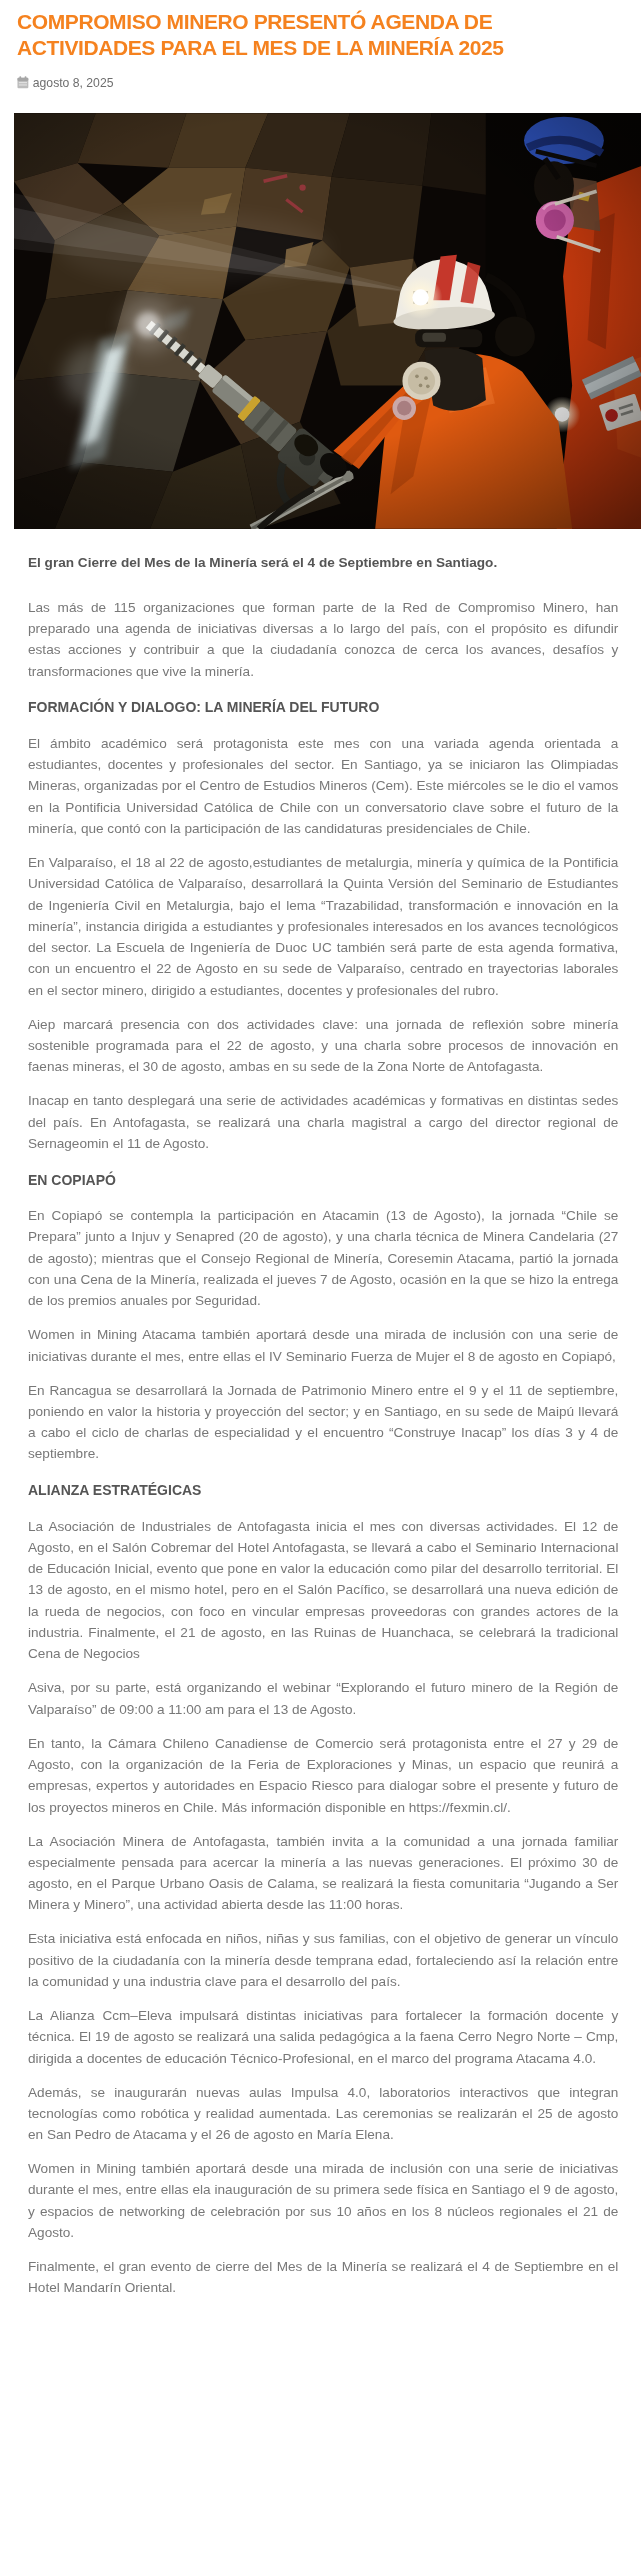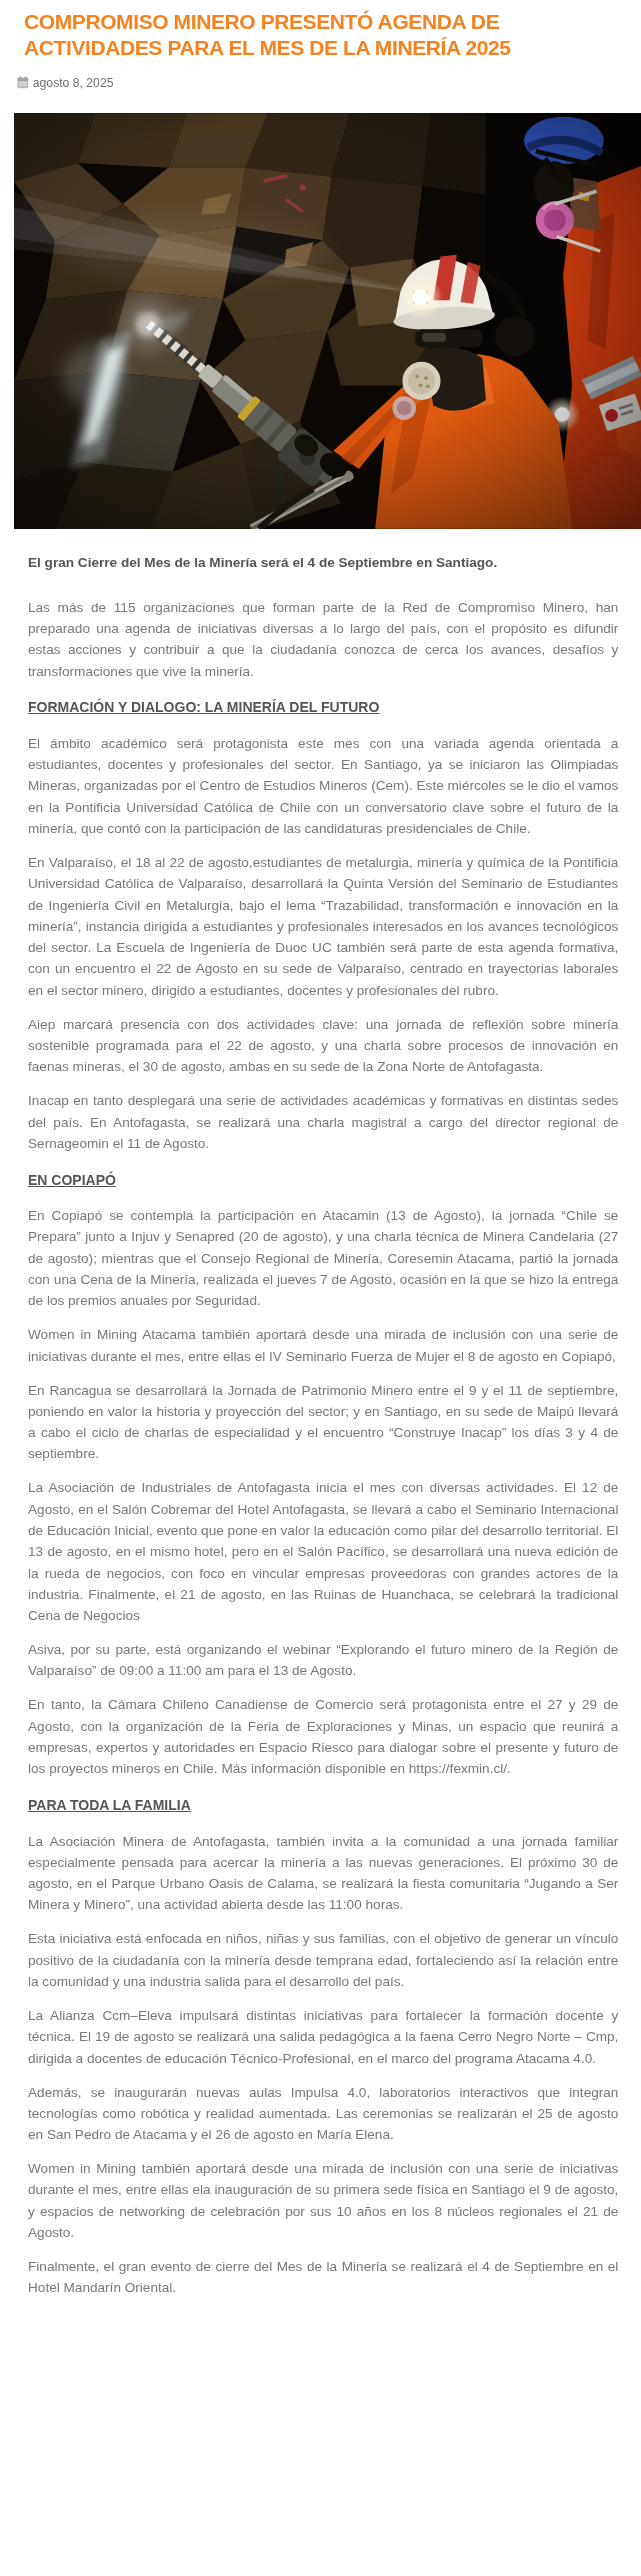--- a/index.html
+++ b/index.html
@@ -25,21 +25,20 @@
     padding:0;
     color:var(--accent);
     font-weight:bold;
   }
   .title-line{
     display:block;
     font-size:21px;
     line-height:26px;
     letter-spacing:-0.4px;
     white-space:nowrap;
-    margin-left:7px;
   }
 
   
   .post-meta{
     display:flex;align-items:center;gap:4px;
     margin:14.5px 0 0 17px;
     color:var(--meta-text);
     font-size:12.2px;
   }
   .post-meta svg{display:block;flex:0 0 auto;}
@@ -68,21 +67,20 @@
     font-size:13.6px;line-height:21.3px;
     color:var(--body-text);
     text-align:justify;
     margin:0 0 12.7px 0;
   }
   .article-body h2.heading{
     font-size:14px;line-height:21px;
     font-weight:bold;
     color:var(--heading-text);
     margin:15.4px 0 14.5px 0;
-    text-decoration:underline;
   }
 </style>
 </head>
 <body>
 
 <div class="page">
 
   <h1 class="post-title">
     <span class="title-line">COMPROMISO MINERO PRESENTÓ AGENDA DE</span>
     <span class="title-line">ACTIVIDADES PARA EL MES DE LA MINERÍA 2025</span>
@@ -278,26 +276,26 @@
       <p class="paragraph">Las más de 115 organizaciones que forman parte de la Red de Compromiso Minero, han preparado una agenda de iniciativas diversas a lo largo del país, con el propósito es difundir estas acciones y contribuir a que la ciudadanía conozca de cerca los avances, desafíos y transformaciones que vive la minería.</p>
       <h2 class="heading">FORMACIÓN Y DIALOGO: LA MINERÍA DEL FUTURO</h2>
       <p class="paragraph">El ámbito académico será protagonista este mes con una variada agenda orientada a estudiantes, docentes y profesionales del sector. En Santiago, ya se iniciaron las Olimpiadas Mineras, organizadas por el Centro de Estudios Mineros (Cem).  Este miércoles se le dio el vamos en la Pontificia Universidad Católica de Chile con un conversatorio clave sobre el futuro de la minería, que contó con la participación de las candidaturas presidenciales de Chile.</p>
       <p class="paragraph">En Valparaíso, el 18 al 22 de agosto,estudiantes de metalurgia, minería y química de la Pontificia Universidad Católica de Valparaíso, desarrollará la Quinta Versión del Seminario de Estudiantes de Ingeniería Civil en Metalurgia, bajo el lema “Trazabilidad, transformación e innovación en la minería”, instancia dirigida a estudiantes y profesionales interesados en los avances tecnológicos del sector. La Escuela de Ingeniería de Duoc UC también será parte de esta agenda formativa, con un encuentro el 22 de Agosto en su sede de Valparaíso, centrado en trayectorias laborales en el sector minero, dirigido a estudiantes, docentes y profesionales del rubro.</p>
       <p class="paragraph">Aiep marcará presencia con dos actividades clave: una jornada de reflexión sobre minería sostenible programada para el 22 de agosto, y una charla sobre procesos de innovación en faenas mineras, el 30 de agosto, ambas en su sede de la Zona Norte de Antofagasta.</p>
       <p class="paragraph">Inacap en tanto desplegará una serie de actividades académicas y formativas en distintas sedes del país. En Antofagasta, se realizará una charla magistral a cargo del director regional de Sernageomin el 11 de Agosto.</p>
       <h2 class="heading">EN COPIAPÓ</h2>
       <p class="paragraph">En Copiapó se contempla la participación en Atacamin (13 de Agosto), la jornada “Chile se Prepara” junto a Injuv y Senapred (20 de agosto), y una charla técnica de Minera Candelaria (27 de agosto); mientras que el Consejo Regional de Minería, Coresemin Atacama, partió la jornada con una Cena de la Minería, realizada el jueves 7 de Agosto, ocasión en la que se hizo la entrega de los premios anuales por Seguridad.</p>
       <p class="paragraph">Women in Mining Atacama también aportará desde una mirada de inclusión con una serie de iniciativas durante el mes, entre ellas el IV Seminario Fuerza de Mujer el 8 de agosto en Copiapó,</p>
       <p class="paragraph">En Rancagua se desarrollará la Jornada de Patrimonio Minero entre el 9 y el 11 de septiembre, poniendo en valor la historia y proyección del sector; y en Santiago, en su sede de Maipú llevará a cabo el ciclo de charlas de especialidad y el encuentro “Construye Inacap” los días 3 y 4 de septiembre.</p>
+      <h2 class="heading">ALIANZA ESTRATÉGICAS</h2>
       <p class="paragraph">La Asociación de Industriales de Antofagasta inicia el mes con diversas actividades. El 12 de Agosto, en el Salón Cobremar del Hotel Antofagasta, se llevará a cabo el Seminario Internacional de Educación Inicial, evento que pone en valor la educación como pilar del desarrollo territorial.  El 13 de agosto, en el mismo hotel, pero en el Salón Pacífico, se desarrollará una nueva edición de la rueda de negocios, con foco en vincular empresas proveedoras con grandes actores de la industria. Finalmente, el 21 de agosto, en las Ruinas de Huanchaca, se celebrará la tradicional Cena de Negocios</p>
       <p class="paragraph">Asiva, por su parte, está organizando el webinar “Explorando el futuro minero de la Región de Valparaíso” de 09:00 a 11:00 am para el 13 de Agosto.</p>
       <p class="paragraph">En tanto, la Cámara Chileno Canadiense de Comercio será protagonista entre el 27 y 29 de Agosto, con la organización de la Feria de Exploraciones y Minas, un espacio que reunirá a empresas, expertos y autoridades en Espacio Riesco para dialogar sobre el presente y futuro de los proyectos mineros en Chile. Más información disponible en https://fexmin.cl/.</p>
-      <h2 class="heading">PARA TODA LA FAMILIA</h2>
       <p class="paragraph">La Asociación Minera de Antofagasta, también invita a la comunidad a una jornada familiar especialmente pensada para acercar la minería a las nuevas generaciones. El próximo 30 de agosto, en el Parque Urbano Oasis de Calama, se realizará la fiesta comunitaria “Jugando a Ser Minera y Minero”, una actividad abierta desde las 11:00 horas.</p>
-      <p class="paragraph">Esta iniciativa está enfocada en niños, niñas y sus familias, con el objetivo de generar un vínculo positivo de la ciudadanía con la minería desde temprana edad, fortaleciendo así la relación entre la comunidad y una industria salida para el desarrollo del país.</p>
+      <p class="paragraph">Esta iniciativa está enfocada en niños, niñas y sus familias, con el objetivo de generar un vínculo positivo de la ciudadanía con la minería desde temprana edad, fortaleciendo así la relación entre la comunidad y una industria clave para el desarrollo del país.</p>
       <p class="paragraph">La Alianza Ccm–Eleva impulsará distintas iniciativas para fortalecer la formación docente y técnica. El 19 de agosto se realizará una salida pedagógica a la faena Cerro Negro Norte – Cmp, dirigida a docentes de educación Técnico-Profesional, en el marco del programa Atacama 4.0.</p>
       <p class="paragraph">Además, se inaugurarán nuevas aulas Impulsa 4.0, laboratorios interactivos que integran tecnologías como robótica y realidad aumentada. Las ceremonias se realizarán el 25 de agosto en San Pedro de Atacama y el 26 de agosto en María Elena.</p>
       <p class="paragraph">Women in Mining también aportará desde una mirada de inclusión con una serie de iniciativas durante el mes, entre ellas ela inauguración de su primera sede física en Santiago el 9 de agosto, y espacios de networking de celebración por sus 10 años en los 8 núcleos regionales el 21 de Agosto.</p>
       <p class="paragraph">Finalmente, el gran evento de cierre del Mes de la Minería se realizará el 4 de Septiembre en el Hotel Mandarín Oriental.</p>
     </div>
 
 </div>
 
 
 </body></html>

